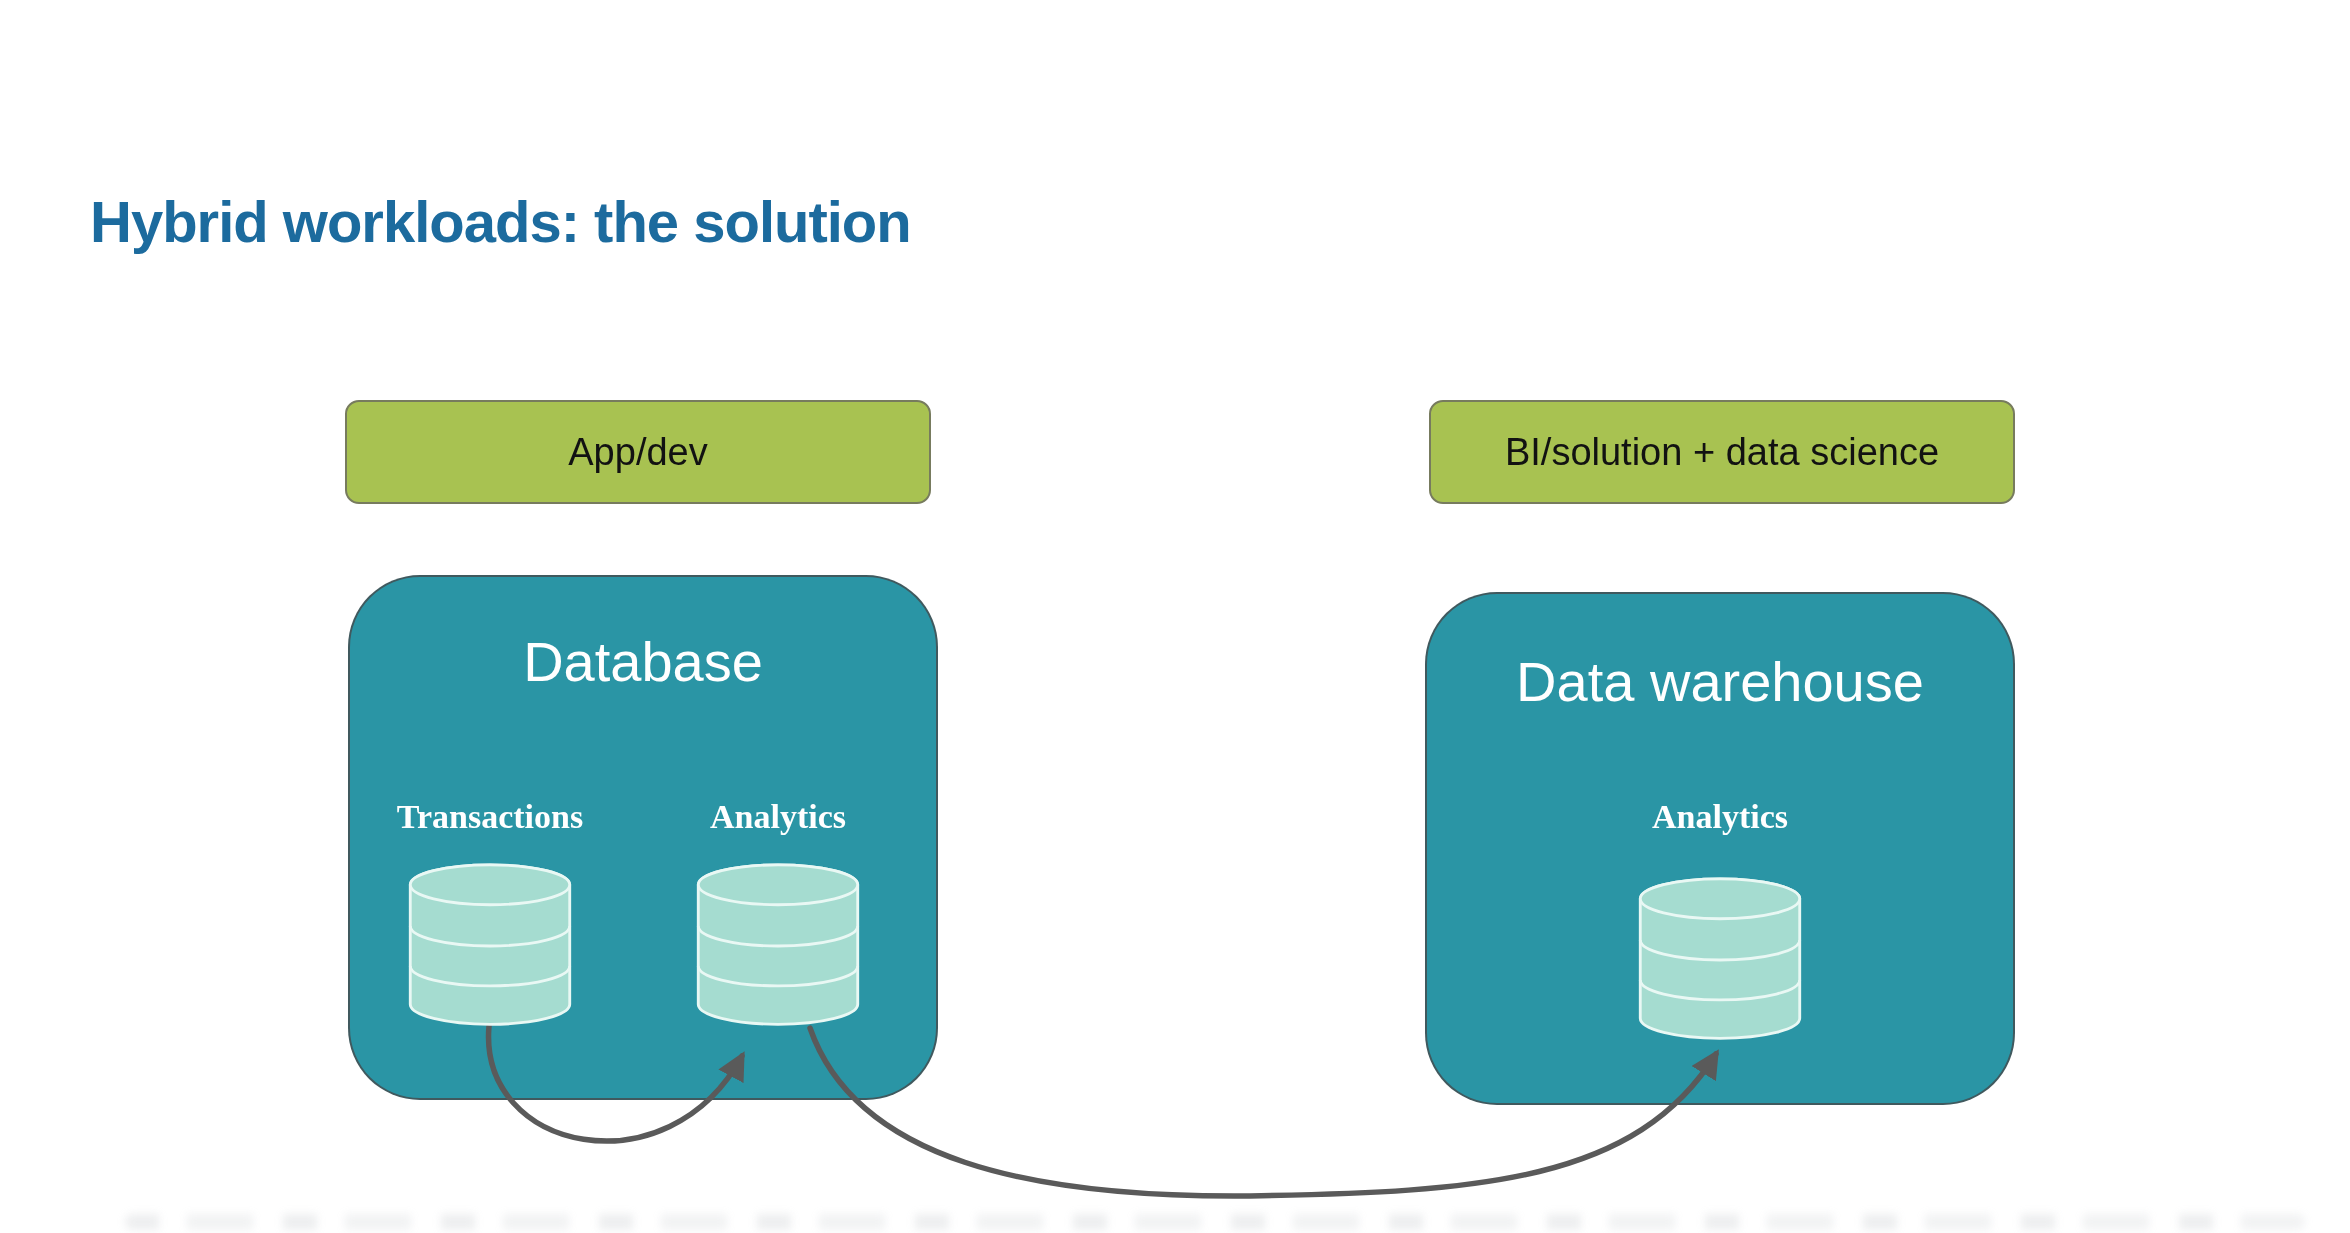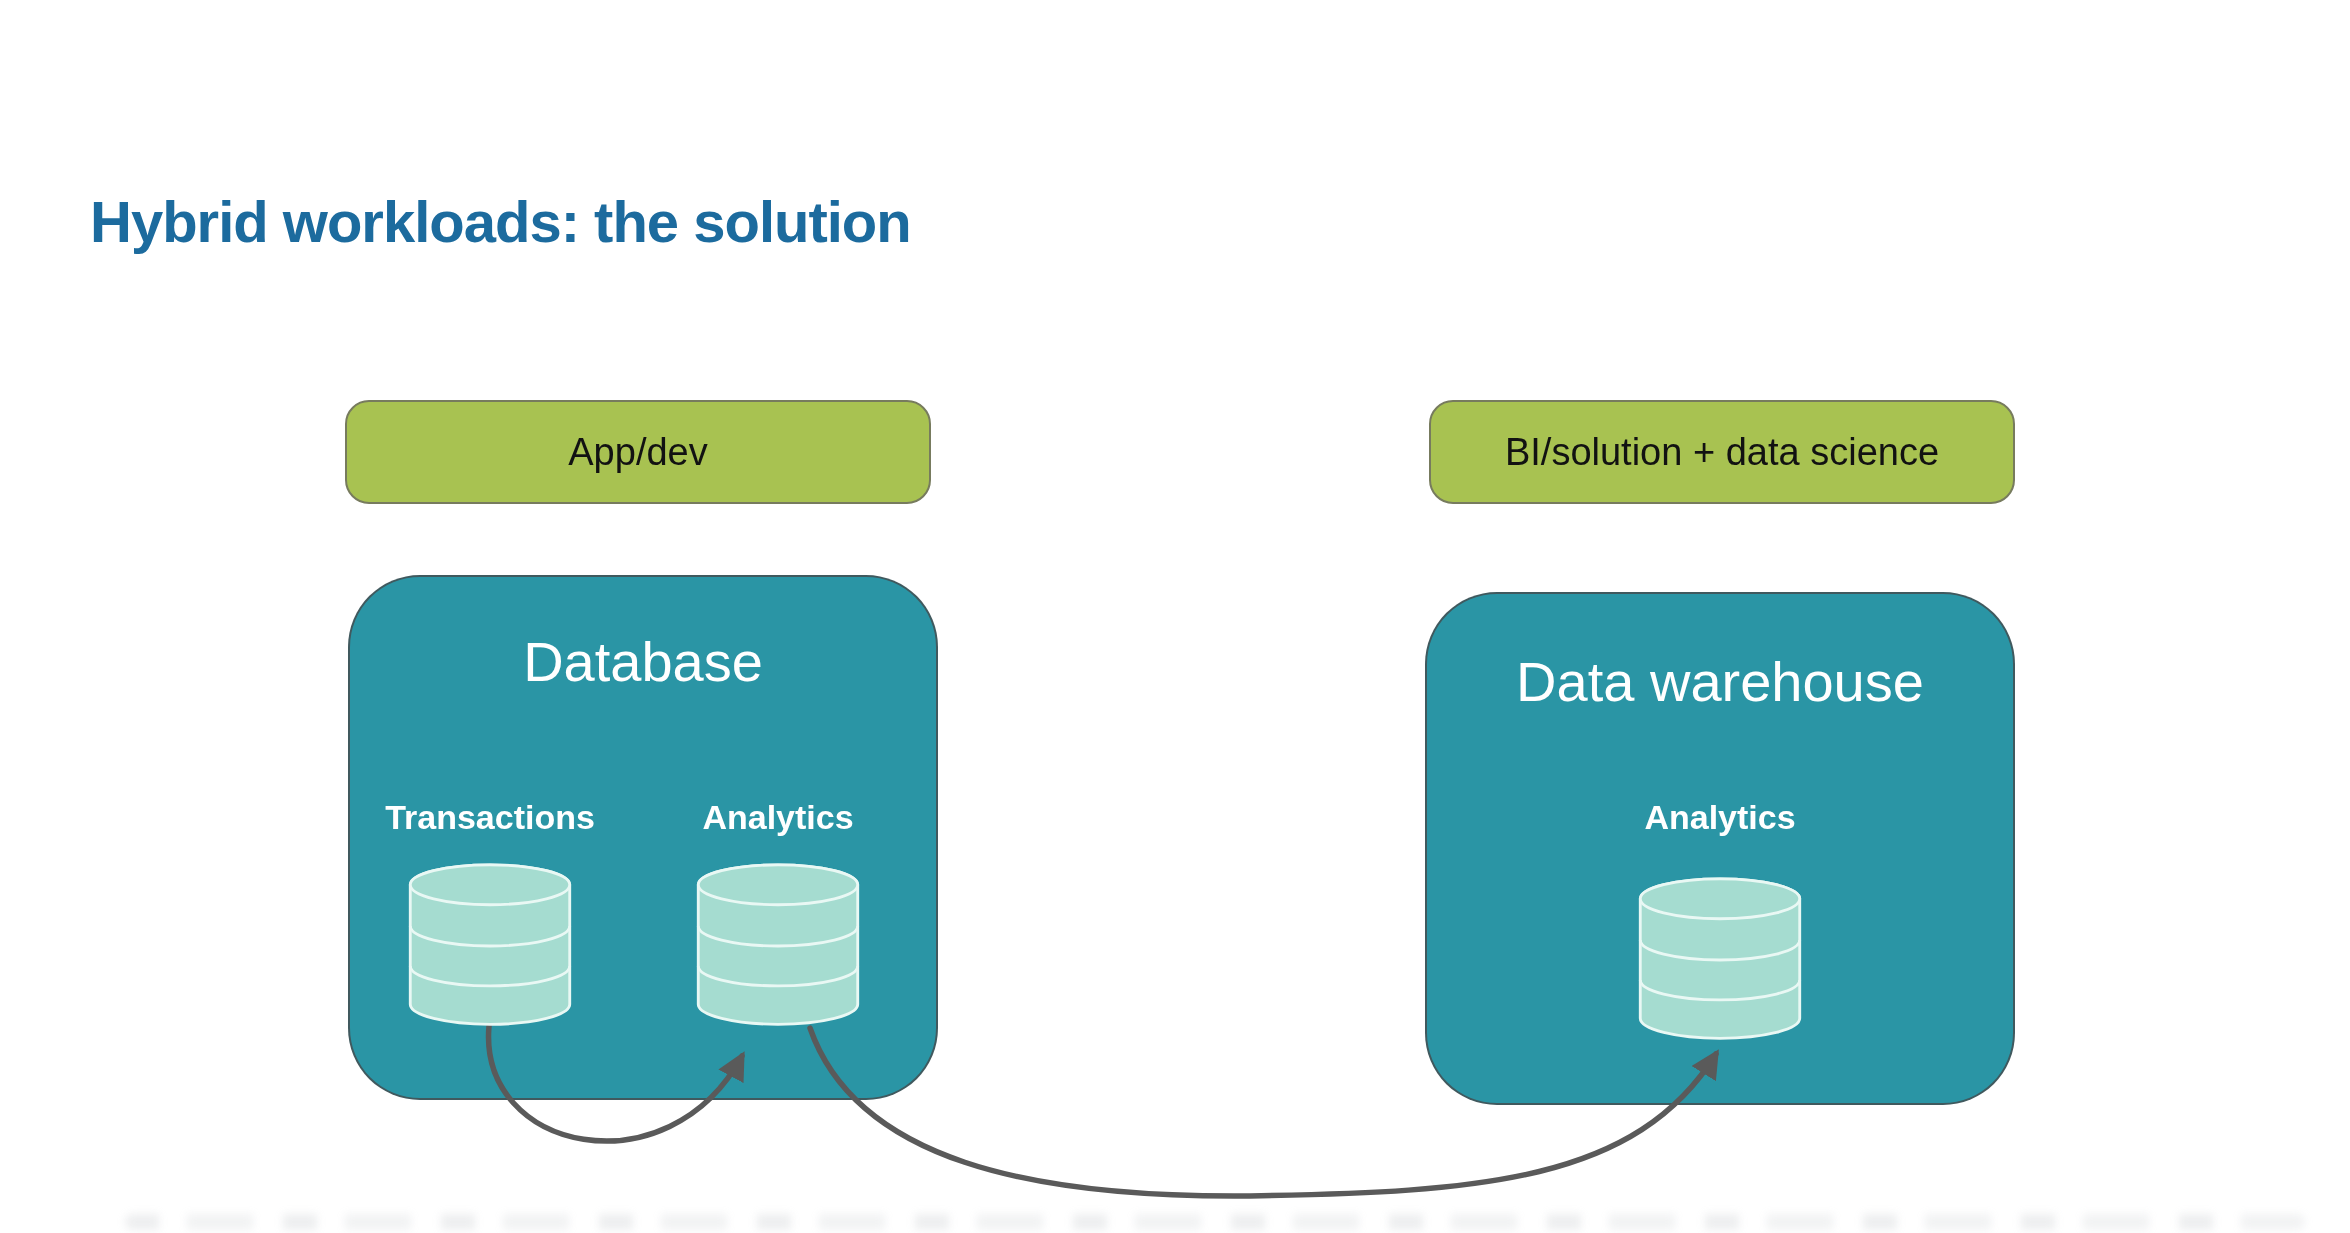--- a/index.html
+++ b/index.html
@@ -24,21 +24,21 @@
     white-space: nowrap;
   }
 
   .banner {
     position: absolute;
     top: 400px;
     height: 104px;
     width: 586px;
     background: #a8c251;
     border: 2px solid #777b5e;
-    border-radius: 24px;
+    border-radius: 14px;
     box-sizing: border-box;
     display: flex;
     align-items: center;
     justify-content: center;
     font-size: 38px;
     color: #121212;
   }
   .banner.left  { left: 345px; }
   .banner.right { left: 1429px; }
 
@@ -65,20 +65,21 @@
   .box-name.wh { left: 1425px; top: 648px; }
 
   .engine-label {
     position: absolute;
     width: 260px;
     top: 798px;
     text-align: center;
     color: #ffffff;
     font-size: 34px;
     font-weight: 700;
+    font-family: Liberation Serif, serif;
   }
   .engine-label.t   { left: 360px; }
   .engine-label.a   { left: 648px; }
   .engine-label.wha { left: 1590px; }
 
   .cylinder {
     position: absolute;
     width: 176px;
     height: 168px;
   }

